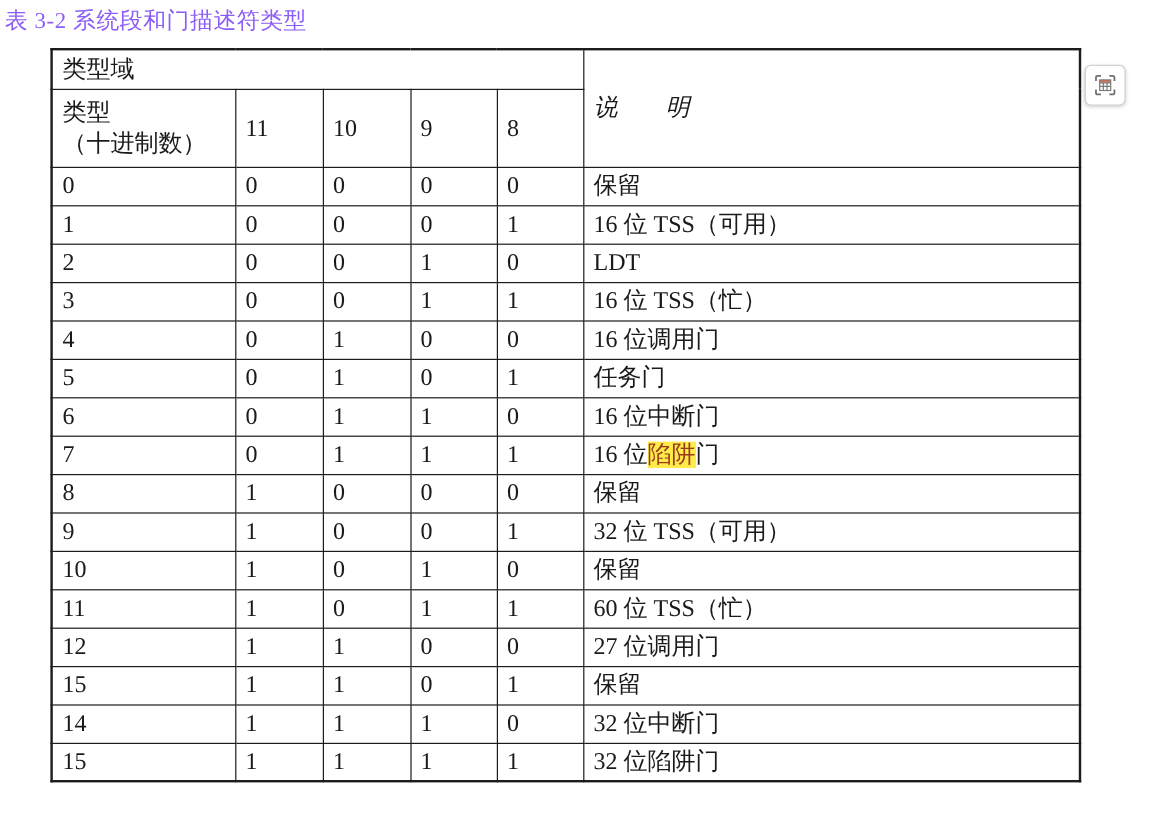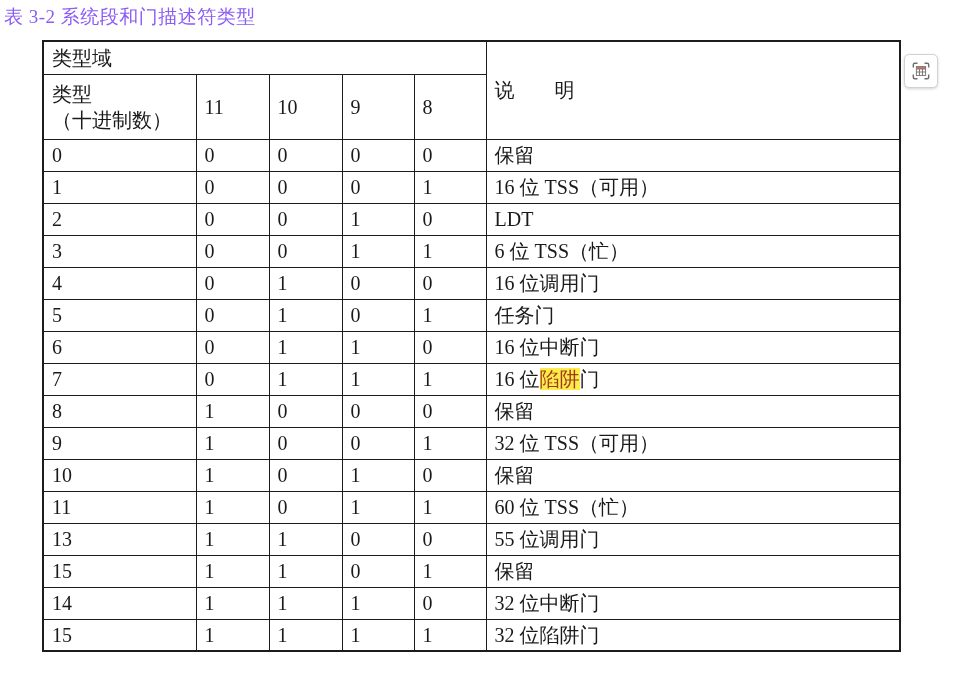--- a/index.html
+++ b/index.html
@@ -42,21 +42,21 @@
     padding: 0 4px 0 8px;
     vertical-align: middle;
     line-height: 1.3;
     overflow: hidden;
     white-space: nowrap;
   }
   tr.hrow1 td { height: 33px; }
   tr.hrow2 td { height: 65px; }
   tr.drow td  { height: 32px; }
   td.c-bit { padding-left: 13px; }
-  td.c-desc-h { padding-left: 8px; }
+  td.c-desc-h { padding-left: 8px; font-style: italic; }
   .type-line { display: block; }
   .hl {
     background: var(--hl-bg);
     color: var(--hl-text);
   }
   .capture-btn {
     position: absolute;
     left: 904px; top: 54px;
     width: 34px; height: 34px;
     background: #ffffff;
@@ -124,21 +124,21 @@
           <td class="c-bit">1</td>
           <td class="c-bit">0</td>
           <td>LDT</td>
         </tr>
         <tr class="drow">
           <td>3</td>
           <td class="c-bit">0</td>
           <td class="c-bit">0</td>
           <td class="c-bit">1</td>
           <td class="c-bit">1</td>
-          <td>6 位 TSS（忙）</td>
+          <td>16 位 TSS（忙）</td>
         </tr>
         <tr class="drow">
           <td>4</td>
           <td class="c-bit">0</td>
           <td class="c-bit">1</td>
           <td class="c-bit">0</td>
           <td class="c-bit">0</td>
           <td>16 位调用门</td>
         </tr>
         <tr class="drow">
@@ -191,26 +191,26 @@
         </tr>
         <tr class="drow">
           <td>11</td>
           <td class="c-bit">1</td>
           <td class="c-bit">0</td>
           <td class="c-bit">1</td>
           <td class="c-bit">1</td>
           <td>60 位 TSS（忙）</td>
         </tr>
         <tr class="drow">
-          <td>13</td>
-          <td class="c-bit">1</td>
-          <td class="c-bit">1</td>
-          <td class="c-bit">0</td>
-          <td class="c-bit">0</td>
-          <td>55 位调用门</td>
+          <td>12</td>
+          <td class="c-bit">1</td>
+          <td class="c-bit">1</td>
+          <td class="c-bit">0</td>
+          <td class="c-bit">0</td>
+          <td>27 位调用门</td>
         </tr>
         <tr class="drow">
           <td>15</td>
           <td class="c-bit">1</td>
           <td class="c-bit">1</td>
           <td class="c-bit">0</td>
           <td class="c-bit">1</td>
           <td>保留</td>
         </tr>
         <tr class="drow">

